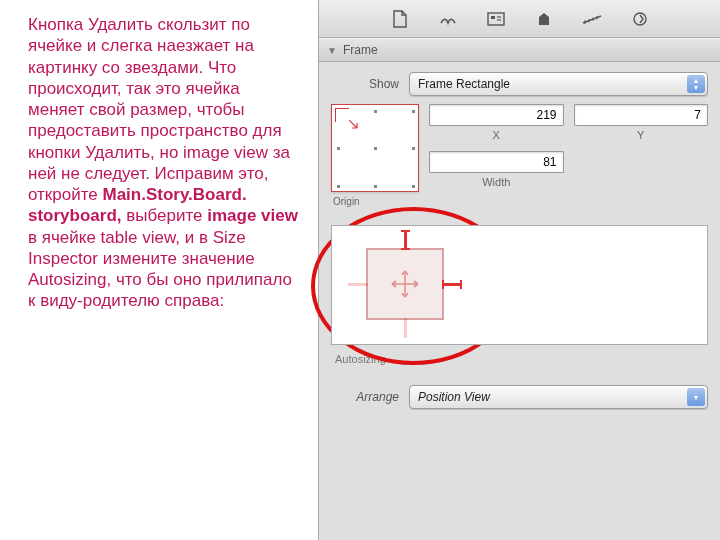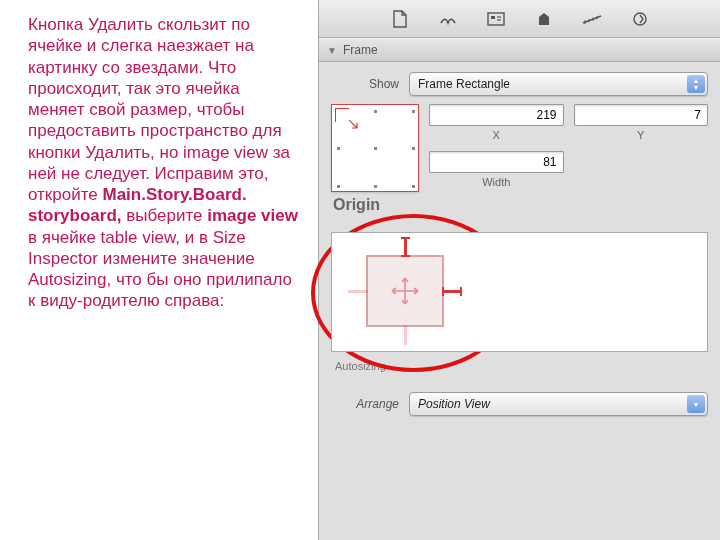--- a/index.html
+++ b/index.html
@@ -135,24 +135,23 @@
     font-size:12px;
     box-shadow: inset 0 1px 2px rgba(0,0,0,0.15);
   }
   .field .sub {
     text-align:center;
     color:#666;
     font-size:11px;
     margin-top:3px;
   }
   .origin-label {
-    color:#666; font-size:16px;
+    color:#666; font-size:10px;
     margin-top:4px;
     margin-left: 2px;
-    font-weight: bold;
   }
   .two-boxes {
     display:flex; gap:16px; margin-top:18px;
     position: relative;
   }
   .box {
     flex:1;
     display:flex; flex-direction:column; align-items:stretch;
   }
   .autosizing-canvas {

